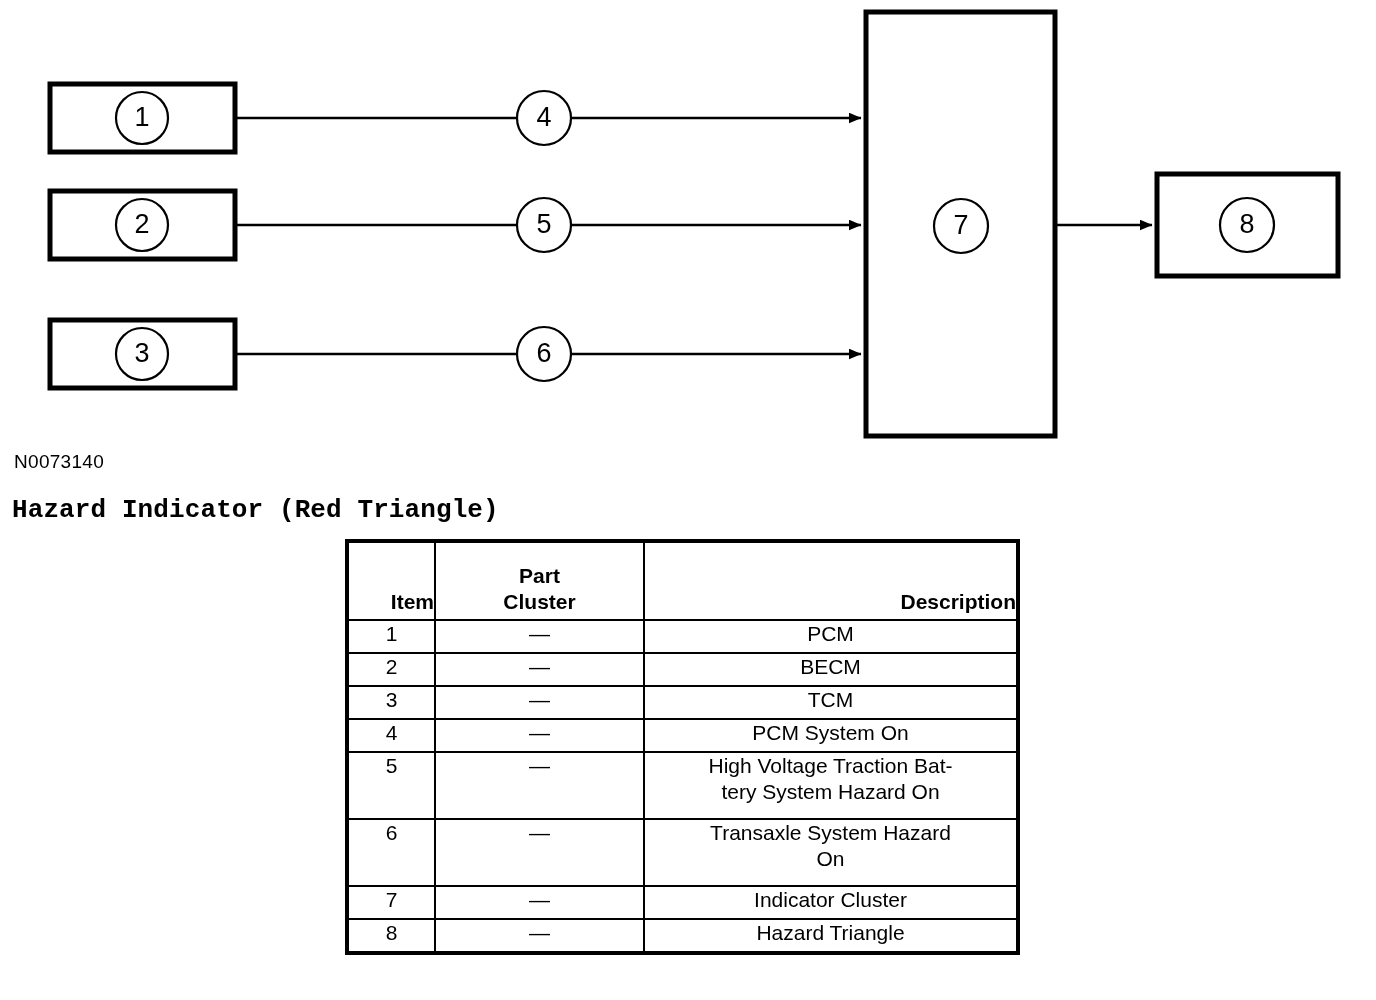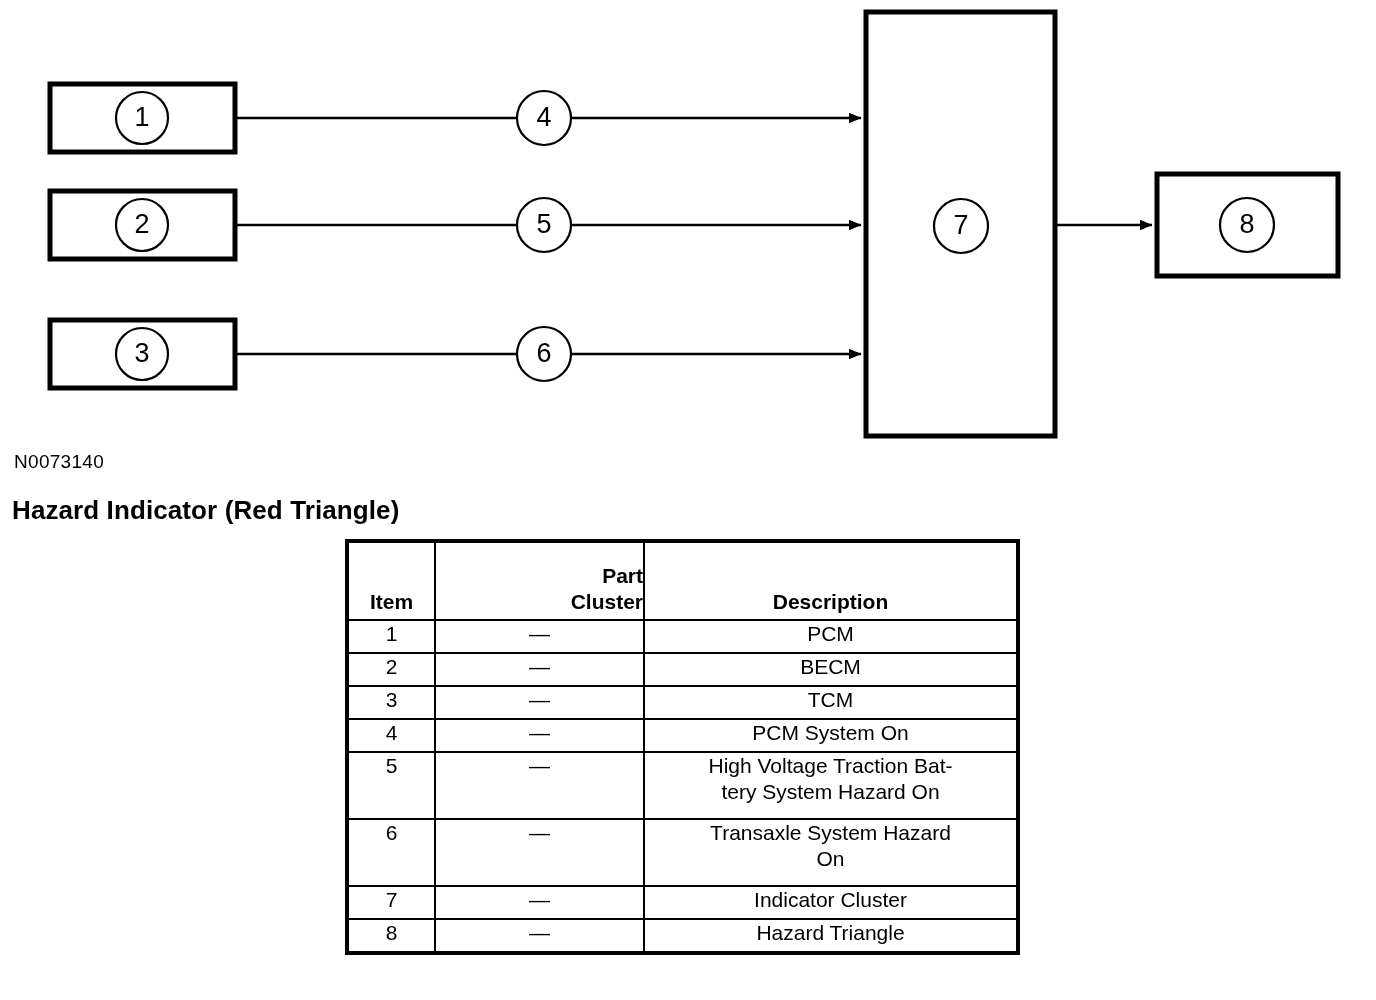--- a/index.html
+++ b/index.html
@@ -51,20 +51,21 @@
   
   #section-heading {
     position: absolute;
     left: 12px;
     top: 494px;
     font-size: 26px;
     font-weight: bold;
     letter-spacing: 0.1px;
     line-height: 32px;
     white-space: nowrap;
+    font-family: Liberation Mono, monospace;
   }
 
   
   #parts-table-wrap {
     position: absolute;
     left: 345px;
     top: 539px;
     width: 675px;
   }
   table#parts-table {
@@ -86,23 +87,23 @@
     color: #000000;
     padding: 0;
   }
   
   table#parts-table thead th {
     font-weight: bold;
     height: 72px;
     vertical-align: bottom;
     padding-bottom: 4px;
   }
-  th.h-item  { text-align: center;   padding-left: 11px; }
-  th.h-part  { text-align: right; vertical-align: middle; }
-  th.h-desc  { text-align: center;   padding-left: 10px; }
+  th.h-item  { text-align: right;   padding-left: 11px; }
+  th.h-part  { text-align: center; vertical-align: middle; }
+  th.h-desc  { text-align: right;   padding-left: 10px; }
 
   
   table#parts-table tbody td { vertical-align: top; }
   td.d-item {
     text-align: center;
     padding-top: 5px;
     height: 31px;
   }
   td.d-part {
     text-align: center;

